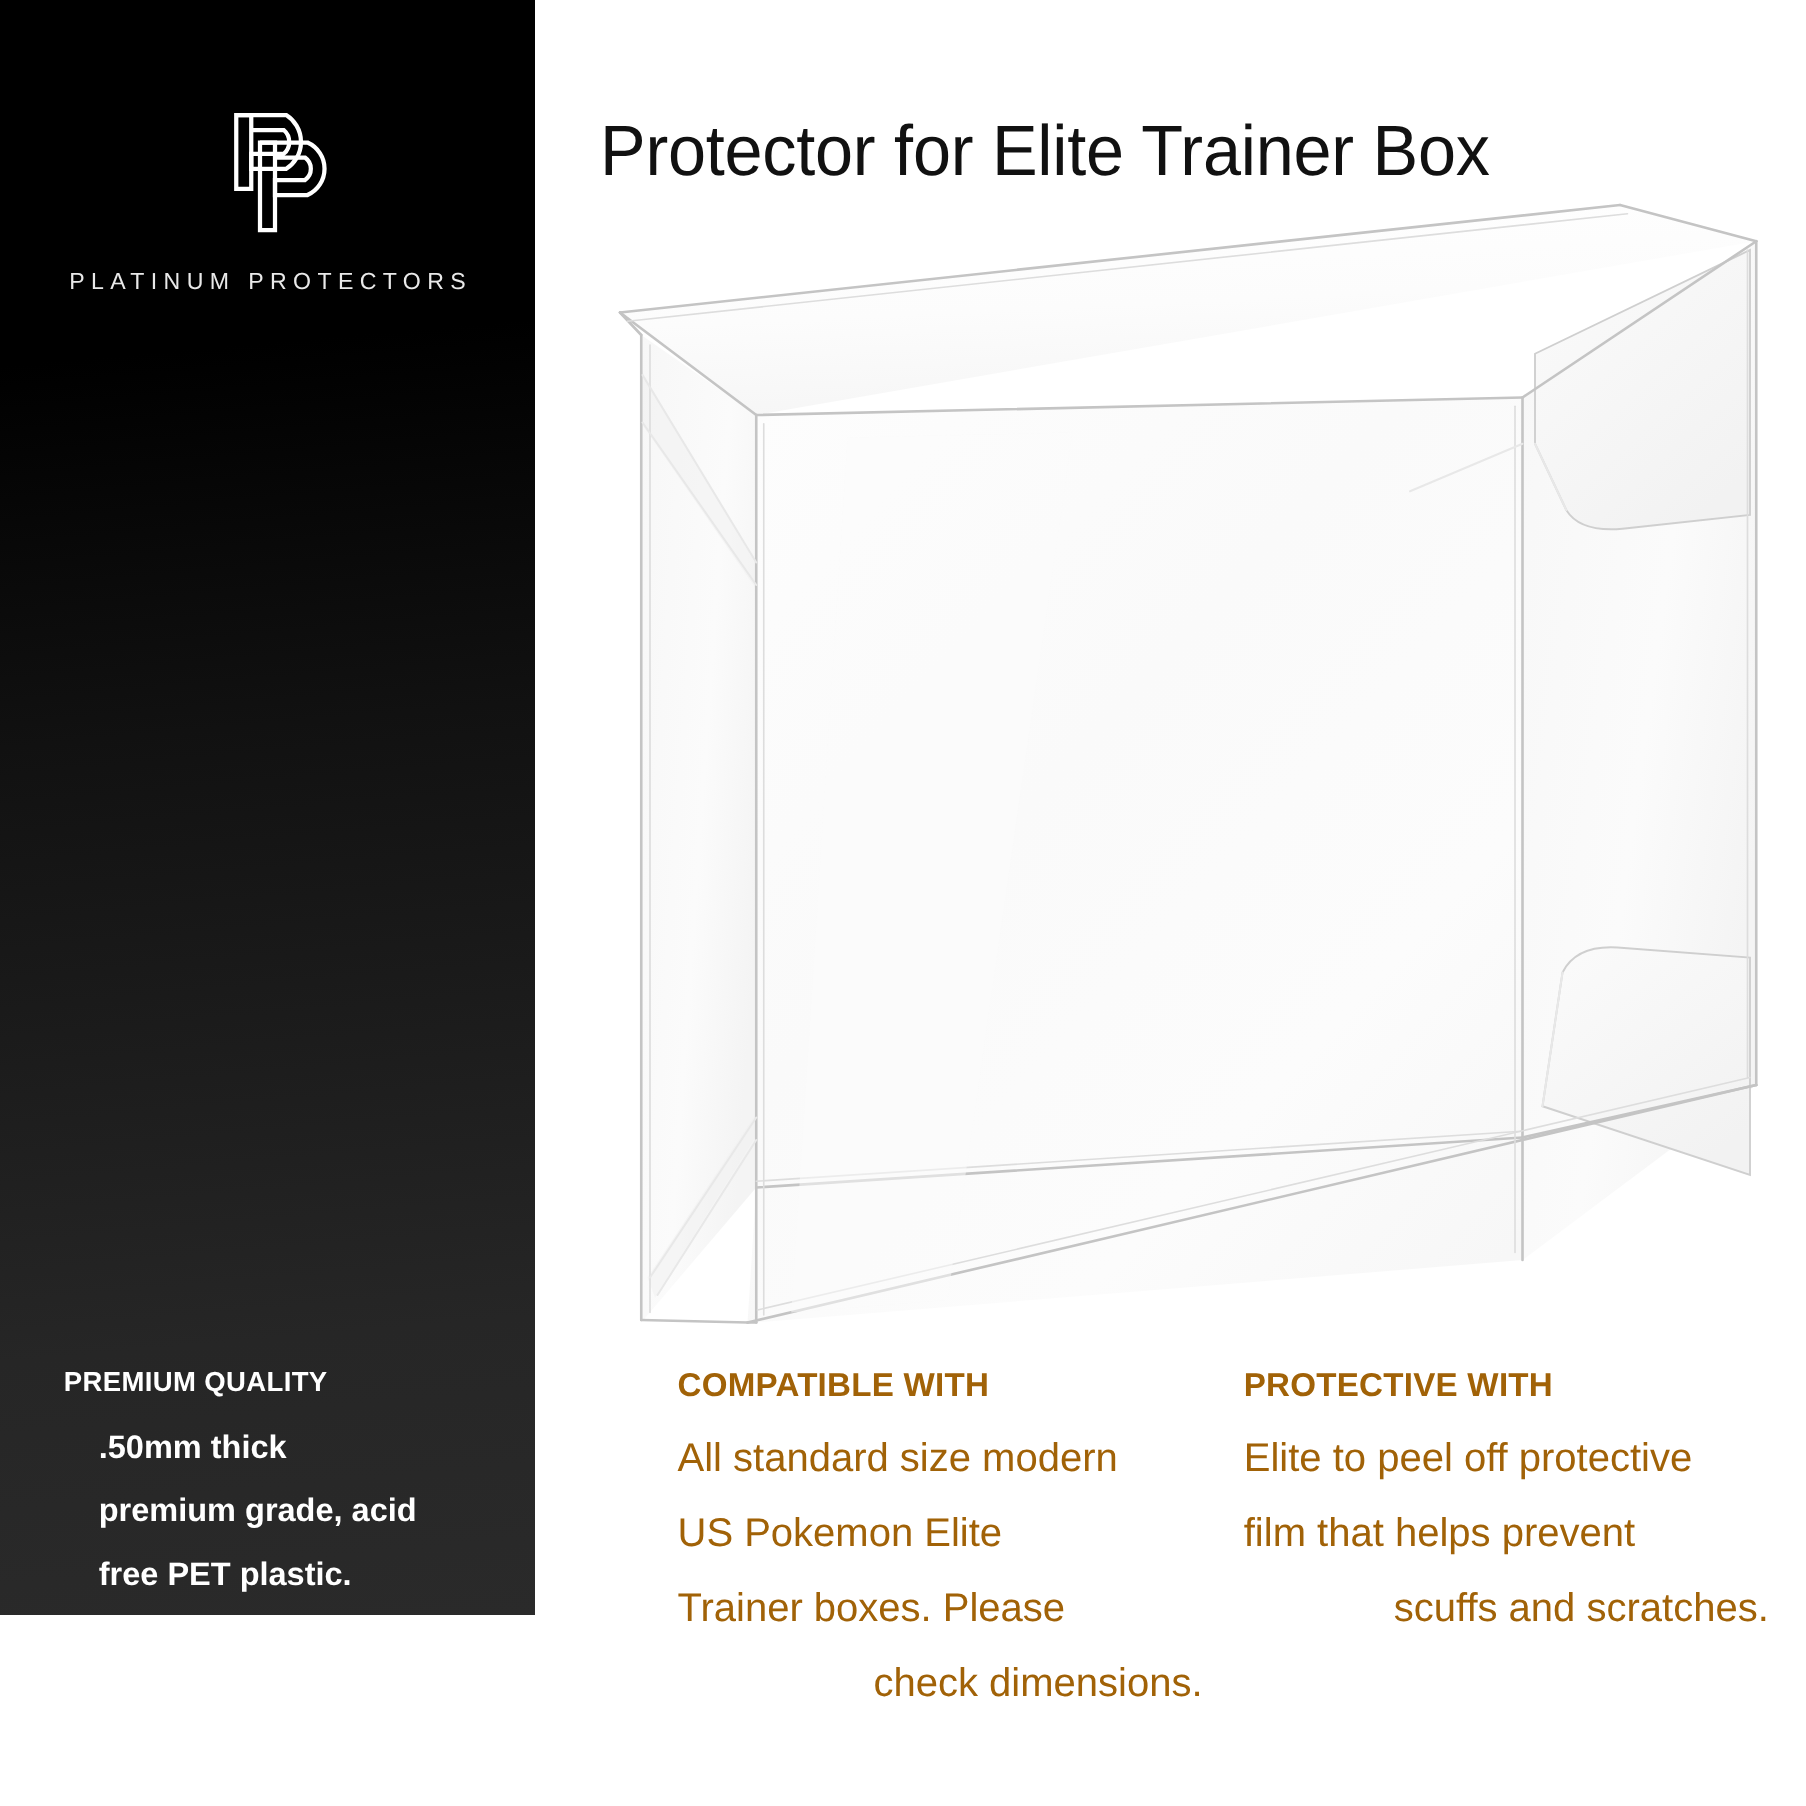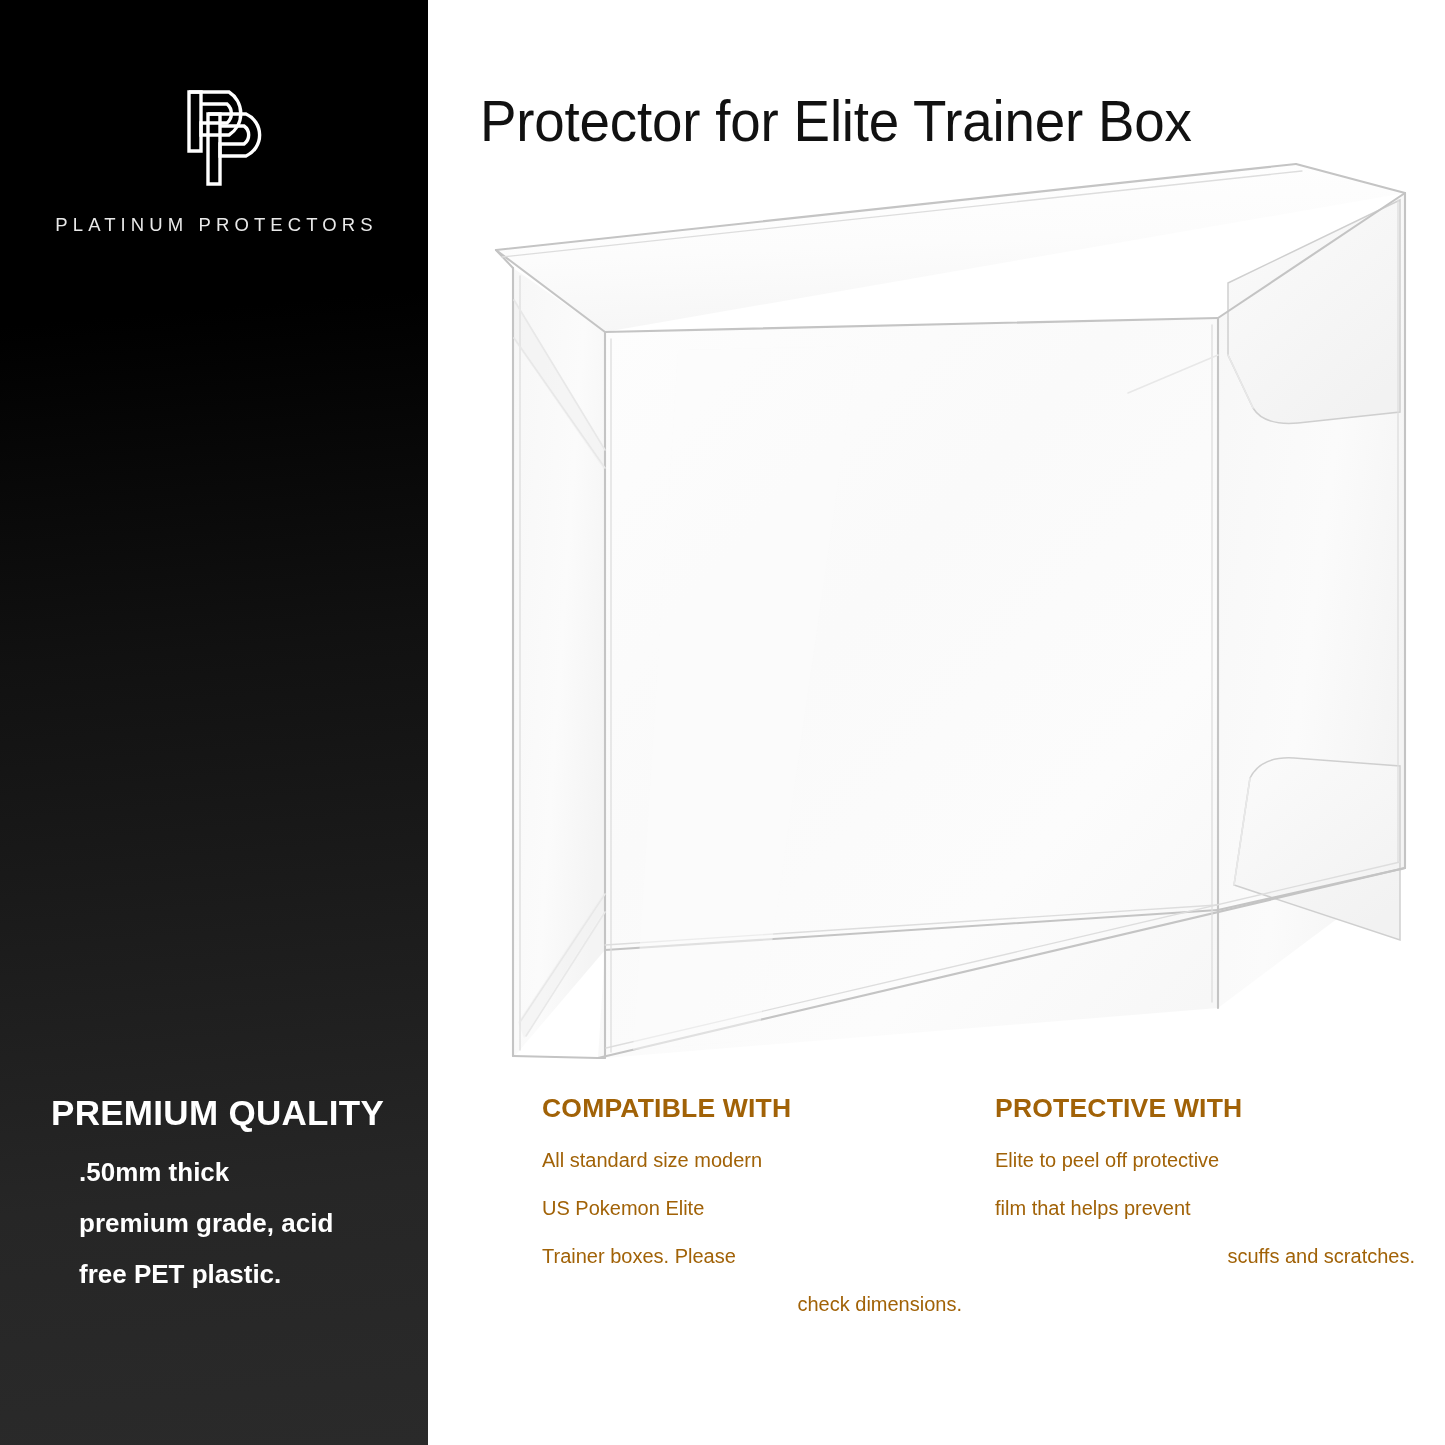--- a/index.html
+++ b/index.html
@@ -19,21 +19,21 @@
     background: #ffffff;
     overflow: hidden;
   }
 
   
   #brand-panel {
     position: absolute;
     left: 0;
     top: 0;
     width: 428px;
-    height: 1445px;
+    height: 1292px;
     background: #000000;
     background-image:
       linear-gradient(175deg, #000000 0%, #000000 22%, #111111 45%, #1d1d1d 66%, #262626 82%, #2a2a2a 100%);
   }
 
   
   #logo-mark {
     position: absolute;
     left: 168px;
     top: 78px;
@@ -57,21 +57,21 @@
 
   
   #premium-block {
     position: absolute;
     left: 51px;
     top: 1093px;
     width: 350px;
     color: #ffffff;
   }
   #premium-block .feat-heading {
-    font-size: 35px;
+    font-size: 22px;
     font-weight: bold;
     letter-spacing: 0.3px;
     line-height: 1.16;
     margin: 0 0 25px 0;
     white-space: nowrap;
   }
   #premium-block .feat-body {
     font-size: 26px;
     font-weight: bold;
     line-height: 1.0;
@@ -117,21 +117,21 @@
     position: absolute;
     color: #a16207;
   }
   .feat-col .col-heading {
     font-size: 26.5px;
     font-weight: bold;
     letter-spacing: 0.2px;
     margin: 0 0 26px 0;
     white-space: nowrap;
   }
-  .feat-col .col-body { font-size: 20px; font-weight: 400; line-height: 1.0; margin: 0; }
+  .feat-col .col-body { font-size: 32px; font-weight: 400; line-height: 1.0; margin: 0; }
   .feat-col .col-body .bline { display: block; margin-bottom: 28px; white-space: nowrap; }
   .feat-col .col-body .bline:last-child { margin-bottom: 0; text-align: right; }
 
   #col-compatible { left: 542px; top: 1093px; width: 420px; }
   #col-film       { left: 995px; top: 1093px; width: 420px; }
 </style>
 </head>
 <body>
 
 <div id="page">

